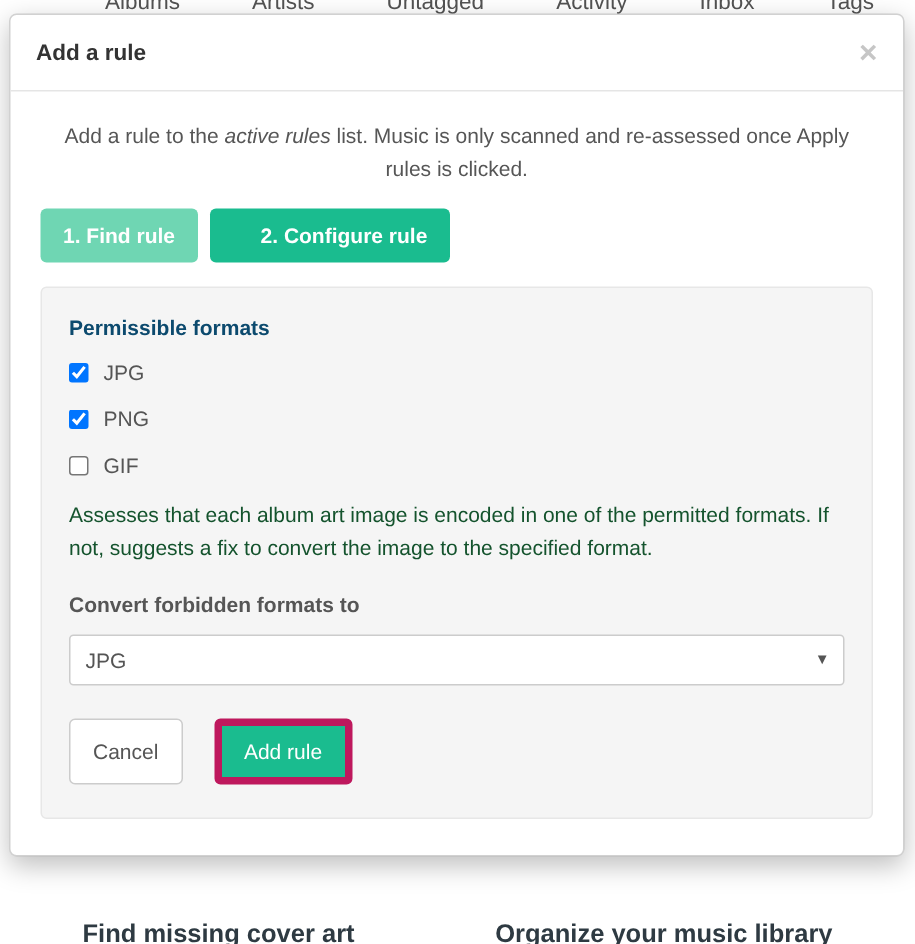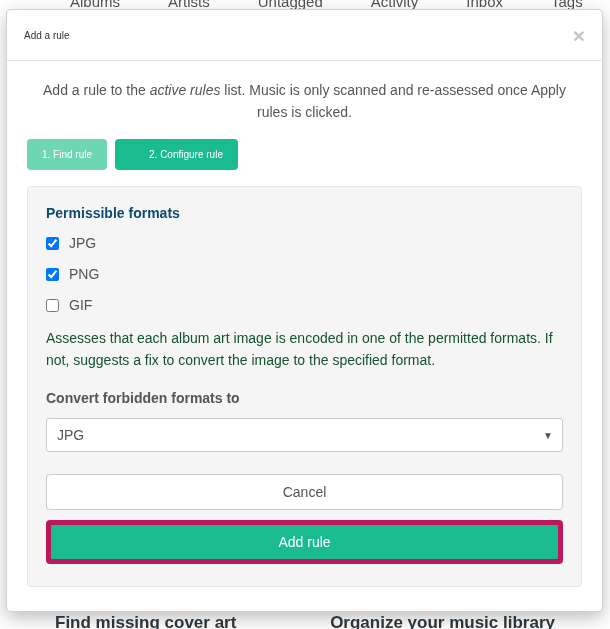--- a/index.html
+++ b/index.html
@@ -43,22 +43,22 @@
     border-radius: 5px;
     box-shadow: 0 6px 18px rgba(0,0,0,0.25);
   }
   .modal-header {
     padding: 15px 17px 14px 17px;
     border-bottom: 1px solid #e5e5e5;
     display: flex;
     align-items: center;
   }
   .modal-title {
-    font-size: 10px;
-    font-weight: 400;
+    font-size: 15px;
+    font-weight: 700;
     color: #333;
     flex: 1;
   }
   .modal-close {
     font-size: 21px;
     line-height: 1;
     color: #c6c6c6;
     font-weight: 700;
     font-family: Arial, sans-serif;
     cursor: pointer;
@@ -76,23 +76,24 @@
   .steps {
     margin-top: 16px;
     display: flex;
     gap: 8px;
   }
   .step-btn {
     display: inline-block;
     border: none;
     border-radius: 4px;
     color: #fff;
-    font-size: 10px;
+    font-size: 14px;
     padding: 10px 15px;
     cursor: pointer;
+    font-weight: bold;
   }
   .step-active { background: #6fd6b3; }
   .step-inactive { background: #1abc8f; padding-left: 34px; }
   .panel {
     margin-top: 16px;
     background: #f5f5f5;
     border: 1px solid #e7e7e7;
     border-radius: 4px;
     padding: 18px 18px 22px 18px;
   }
@@ -147,22 +148,21 @@
     position: absolute;
     right: 10px; top: 50%;
     transform: translateY(-50%);
     font-size: 10px;
     color: #555;
     pointer-events: none;
   }
   .actions {
     margin-top: 22px;
     display: flex;
-    gap: 10px;
-    flex-direction: column;
+    gap: 21px;
   }
   .btn {
     border-radius: 4px;
     font-size: 14px;
     padding: 9px 15px;
     cursor: pointer;
   }
   .btn-cancel {
     background: #fff;
     border: 1px solid #ccc;

